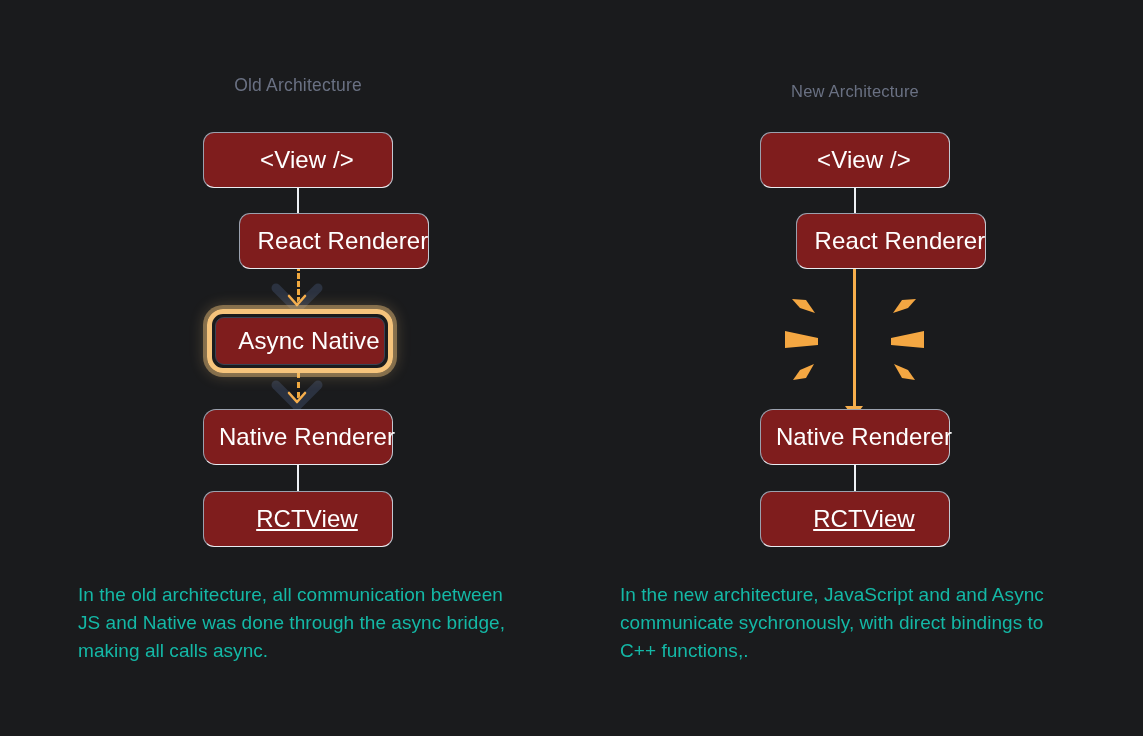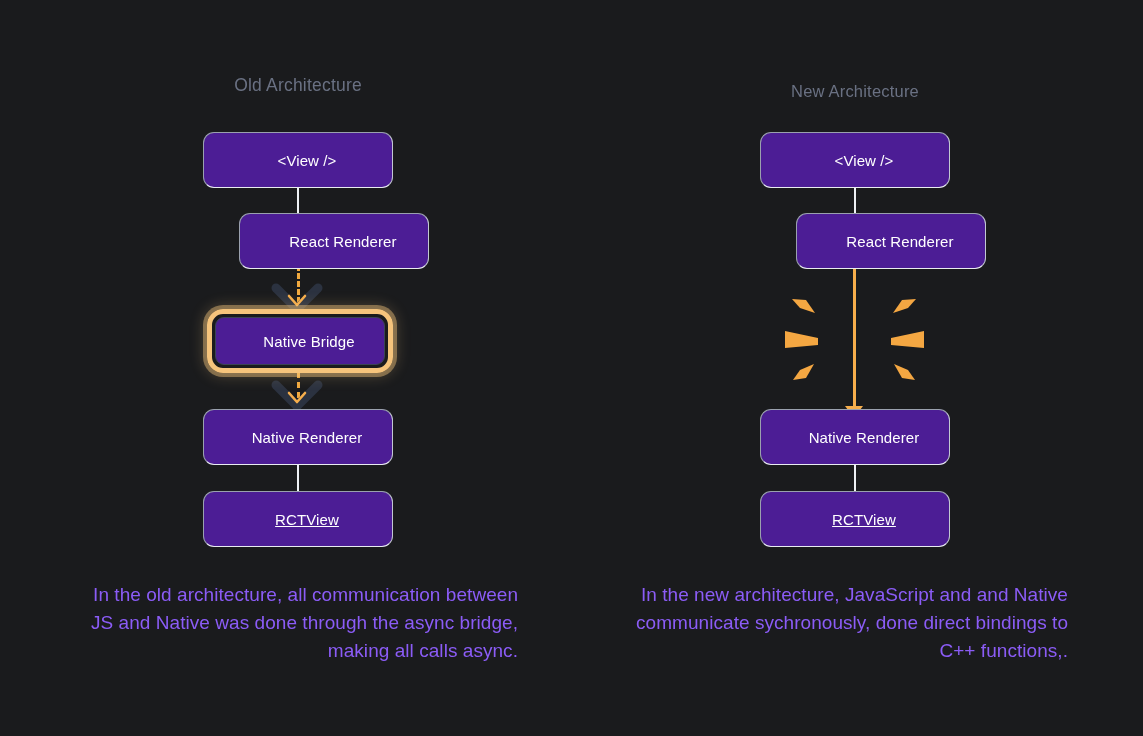--- a/index.html
+++ b/index.html
@@ -41,41 +41,41 @@
     width: 300px;
     font-size: 16.5px;
   }
 
   
   .node {
     position: absolute;
     width: 190px;
     height: 56px;
     box-sizing: border-box;
-    background: #4c1d95;
+    background: #7f1d1d;
     border-radius: 11px;
     border: 1px solid #9aa1ae;
     border-bottom-color: #e9ecf1;
     border-right-color: #c3c8d2;
     display: flex;
     align-items: center;
     justify-content: center;
     color: #ffffff;
-    font-size: 15px;
+    font-size: 24px;
     letter-spacing: 0.1px;
     white-space: nowrap;
     user-select: none;
     padding-left: 18px;
   }
   .node.left  { left: 203px; }
   .node.right { left: 760px; }
 
   .row-view     { top: 132px; }
   .row-react    { top: 213px; margin-left: 36px; }
-  .row-native   { top: 409px; }
+  .row-native   { top: 409px; border-radius: 13px; }
   .row-rctview  { top: 491px; text-decoration: underline; }
 
   
   .highlight-ring {
     position: absolute;
     left: 207px;
     top: 309px;
     width: 186px;
     height: 64px;
     box-sizing: border-box;
@@ -123,22 +123,22 @@
     left: 0;
     top: 0;
     width: 1143px;
     height: 736px;
     pointer-events: none;
   }
 
   
   .caption {
     position: absolute;
-    text-align: right;
-    color: #8b5cf6;
+    text-align: left;
+    color: #14b8a6;
     font-size: 19px;
     line-height: 28px;
     letter-spacing: 0.05px;
     user-select: none;
   }
   #caption-old { left: 78px; top: 581px; width: 440px; }
   #caption-new { left: 620px; top: 581px; width: 448px; }
 </style>
 </head>
 <body>
@@ -196,31 +196,31 @@
 
       <polygon points="908,370 894,364 902,378 915,380"></polygon>
     </g>
   </svg>
 
   <div class="node left row-view">&lt;View /&gt;</div>
 
   <div class="node left row-react">React Renderer</div>
 
   <div class="highlight-ring"></div>
-  <div class="node bridge">Native Bridge</div>
+  <div class="node bridge">Async Native</div>
 
   <div class="node left row-native">Native Renderer</div>
 
   <div class="node left row-rctview">RCTView</div>
 
   <div class="node right row-view">&lt;View /&gt;</div>
 
   <div class="node right row-react">React Renderer</div>
 
   <div class="node right row-native">Native Renderer</div>
 
   <div class="node right row-rctview">RCTView</div>
 
   <div class="caption" id="caption-old">In the old architecture, all communication between JS and Native was done through the async bridge, making all calls async.</div>
 
-  <div class="caption" id="caption-new">In the new architecture, JavaScript and and Native communicate sychronously, done direct bindings to C++ functions,.</div>
+  <div class="caption" id="caption-new">In the new architecture, JavaScript and and Async communicate sychronously, with direct bindings to C++ functions,.</div>
 
 </div>
 
 </body></html>

